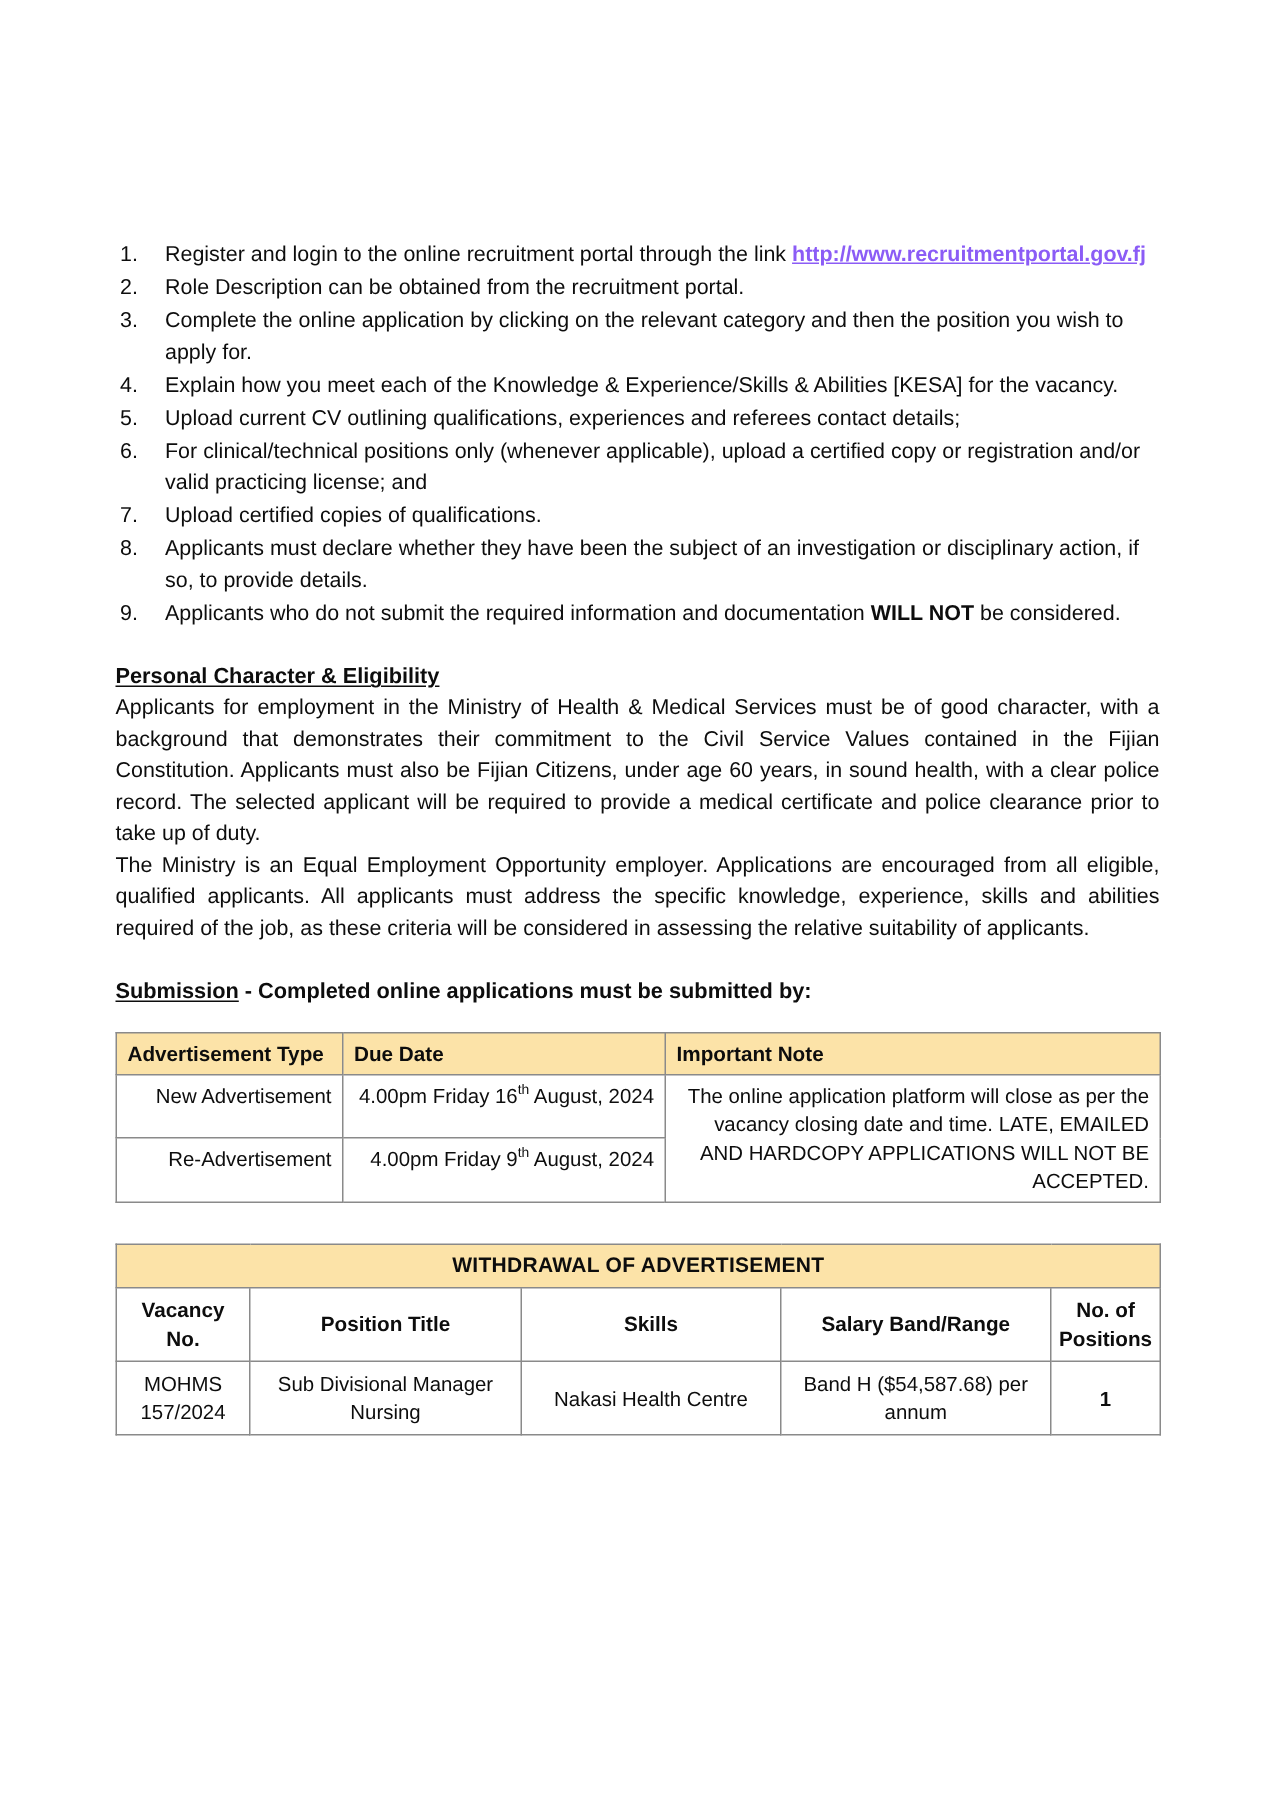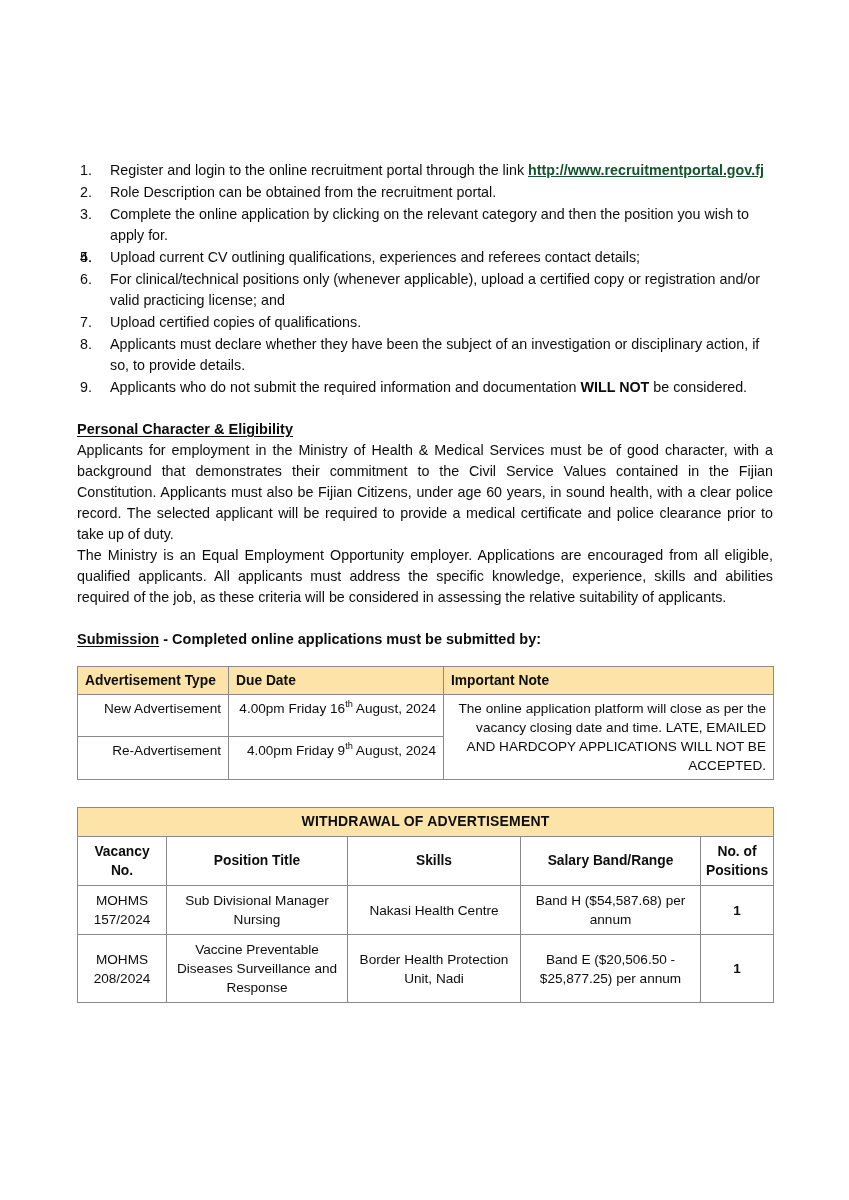--- a/index.html
+++ b/index.html
@@ -59,21 +59,21 @@
     margin-bottom: 1px;
   }
   ol.proc > li .num {
     position: absolute;
     left: 3px;
     top: 0;
     width: 22px;
     text-align: left;
   }
   a.portal-link {
-    color: #14532d;
+    color: #8b5cf6;
     font-weight: bold;
     text-decoration: underline;
     text-underline-offset: 1px;
   }
   .b { font-weight: bold; }
 
   
   p.para {
     font-size: 14.3px;
     line-height: 1.47;
@@ -156,21 +156,21 @@
     <li>
       <span class="num">1.</span><span>Register and login to the online recruitment portal through the link </span><a class="portal-link" href="#">http://www.recruitmentportal.gov.fj</a>
     </li>
     <li>
       <span class="num">2.</span><span>Role Description can be obtained from the recruitment portal.</span>
     </li>
     <li>
       <span class="num">3.</span><span>Complete the online application by clicking on the relevant category and then the position you wish to apply for.</span>
     </li>
     <li>
-      <span class="num">4.</span>
+      <span class="num">4.</span><span>Explain how you meet each of the Knowledge &amp; Experience/Skills &amp; Abilities [KESA] for the vacancy.</span>
     </li>
     <li>
       <span class="num">5.</span><span>Upload current CV outlining qualifications, experiences and referees contact details;</span>
     </li>
     <li>
       <span class="num">6.</span><span>For clinical/technical positions only (whenever applicable), upload a certified copy or registration and/or valid practicing license; and</span>
     </li>
     <li>
       <span class="num">7.</span><span>Upload certified copies of qualifications.</span>
     </li>
@@ -233,23 +233,16 @@
         <th class="colhead">Salary Band/Range</th>
         <th class="colhead">No. of Positions</th>
       </tr>
       <tr>
         <td class="cell">MOHMS 157/2024</td>
         <td class="cell">Sub Divisional Manager Nursing</td>
         <td class="cell">Nakasi Health Centre</td>
         <td class="cell">Band H ($54,587.68) per annum</td>
         <td class="count">1</td>
       </tr>
-      <tr>
-        <td class="cell">MOHMS 208/2024</td>
-        <td class="cell">Vaccine Preventable Diseases Surveillance and Response</td>
-        <td class="cell">Border Health Protection Unit, Nadi</td>
-        <td class="cell">Band E ($20,506.50 - $25,877.25) per annum</td>
-        <td class="count">1</td>
-      </tr>
     </tbody>
   </table>
 
 </div>
 
 </body></html>

